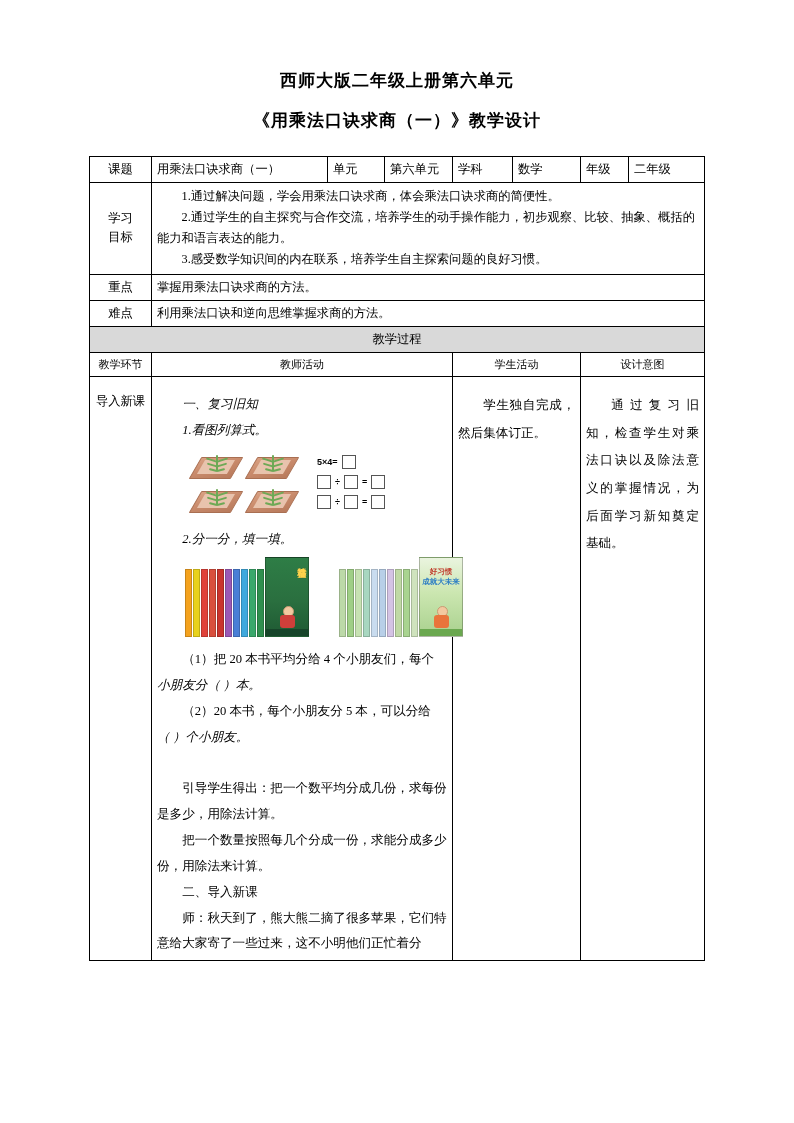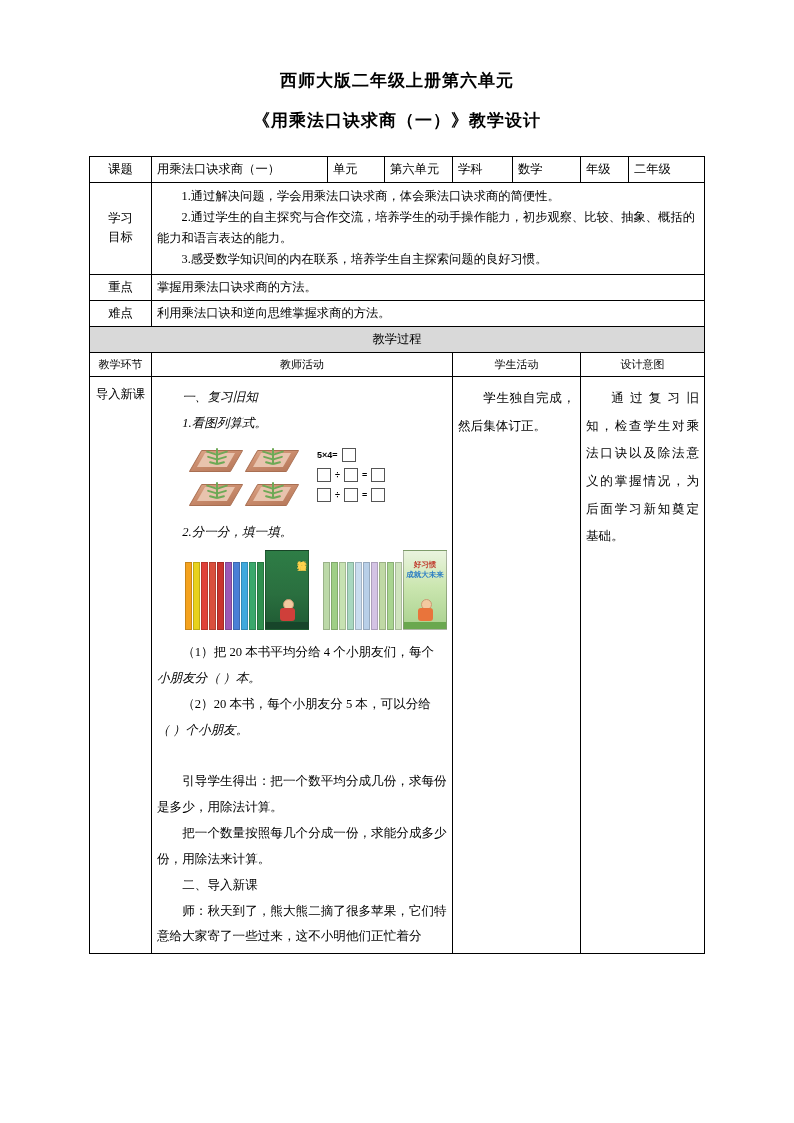--- a/index.html
+++ b/index.html
@@ -59,21 +59,21 @@
   
   .process-banner{
     background:#d9d9d9;
     text-align:center;
     padding:4px 0;
   }
 
   .sub-head{ text-align:center; font-size:11px; }
 
   
-  .main-row td{ vertical-align:top; padding-top:8px; }
+  .main-row td{ vertical-align:top; padding-top:15px; }
   .stage-cell{ text-align:center; vertical-align:top; padding-top:9px; white-space:nowrap;}
 
   .teacher-cell{
     font-size:12.6px;
     line-height:2.05;
     padding-left:8px;
     padding-right:8px;
   }
   .teacher-cell .hd{ text-indent:2em;font-style:italic; }
   .teacher-cell .q{ text-indent:2em; }
@@ -143,21 +143,21 @@
     width:14px;height:14px;
     border:1.2px solid #555;
     background:#fff;
     box-sizing:border-box;
   }
 
   
   .fig2{
     display:flex;
     align-items:flex-end;
-    gap:14px;
+    gap:30px;
     margin:6px 0 10px 28px;
   }
   .bookset{ display:flex; align-items:flex-end; height:78px; }
   .spine{ width:5px; height:66px; margin-right:1px; border:0.5px solid rgba(0,0,0,.18); }
   .cover{
     width:42px;height:78px;
     border:0.5px solid rgba(0,0,0,.25);
     position:relative;
     overflow:hidden;
   }

